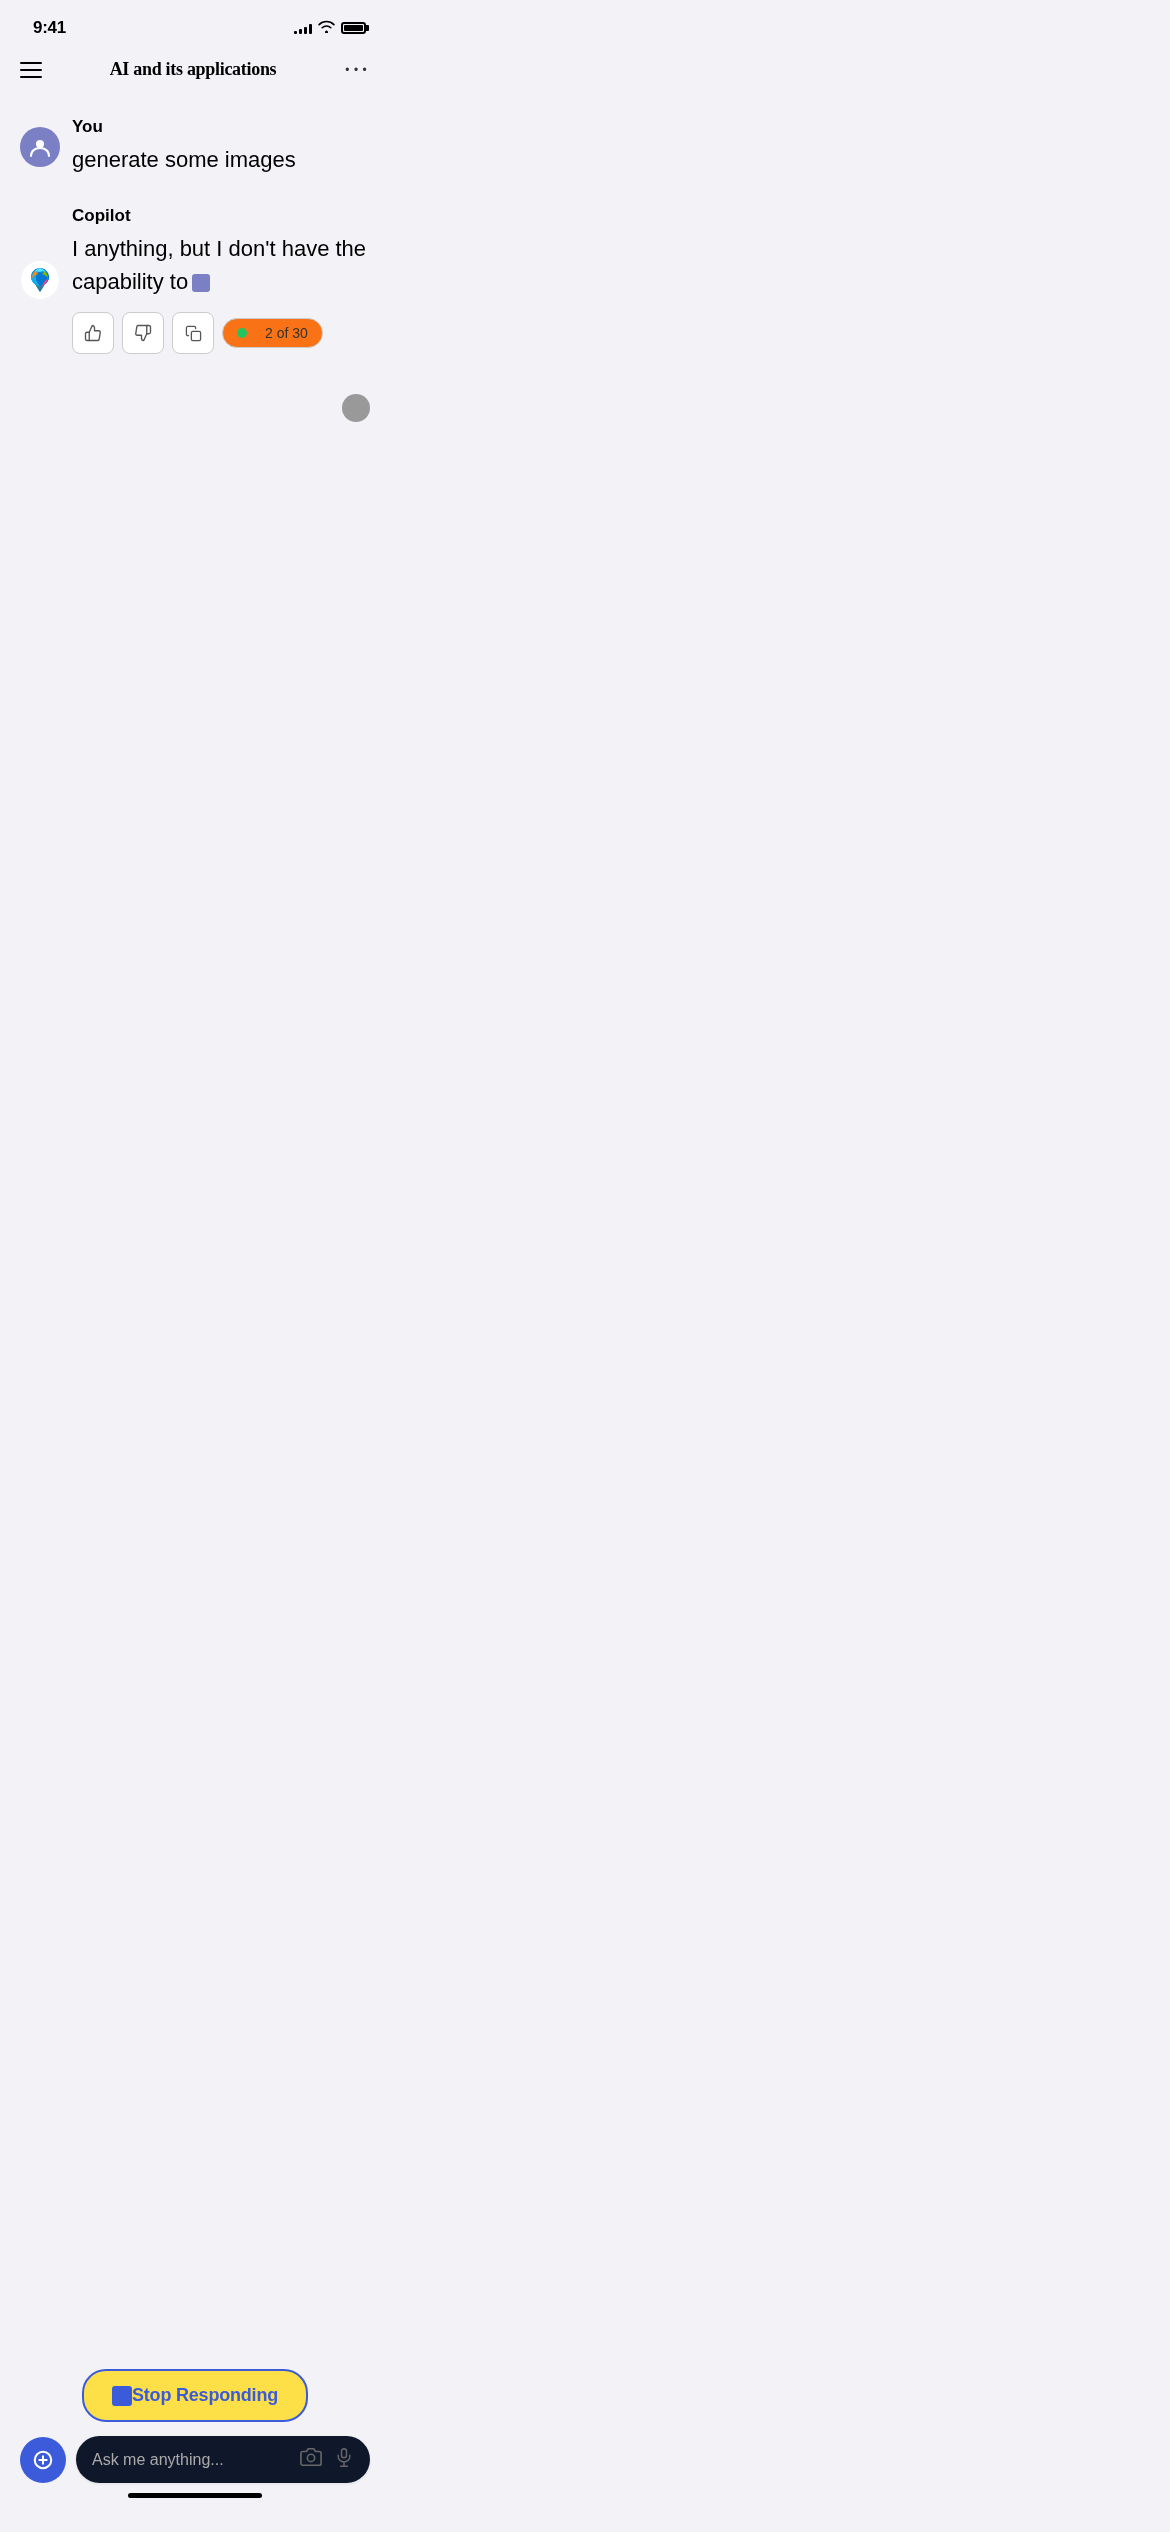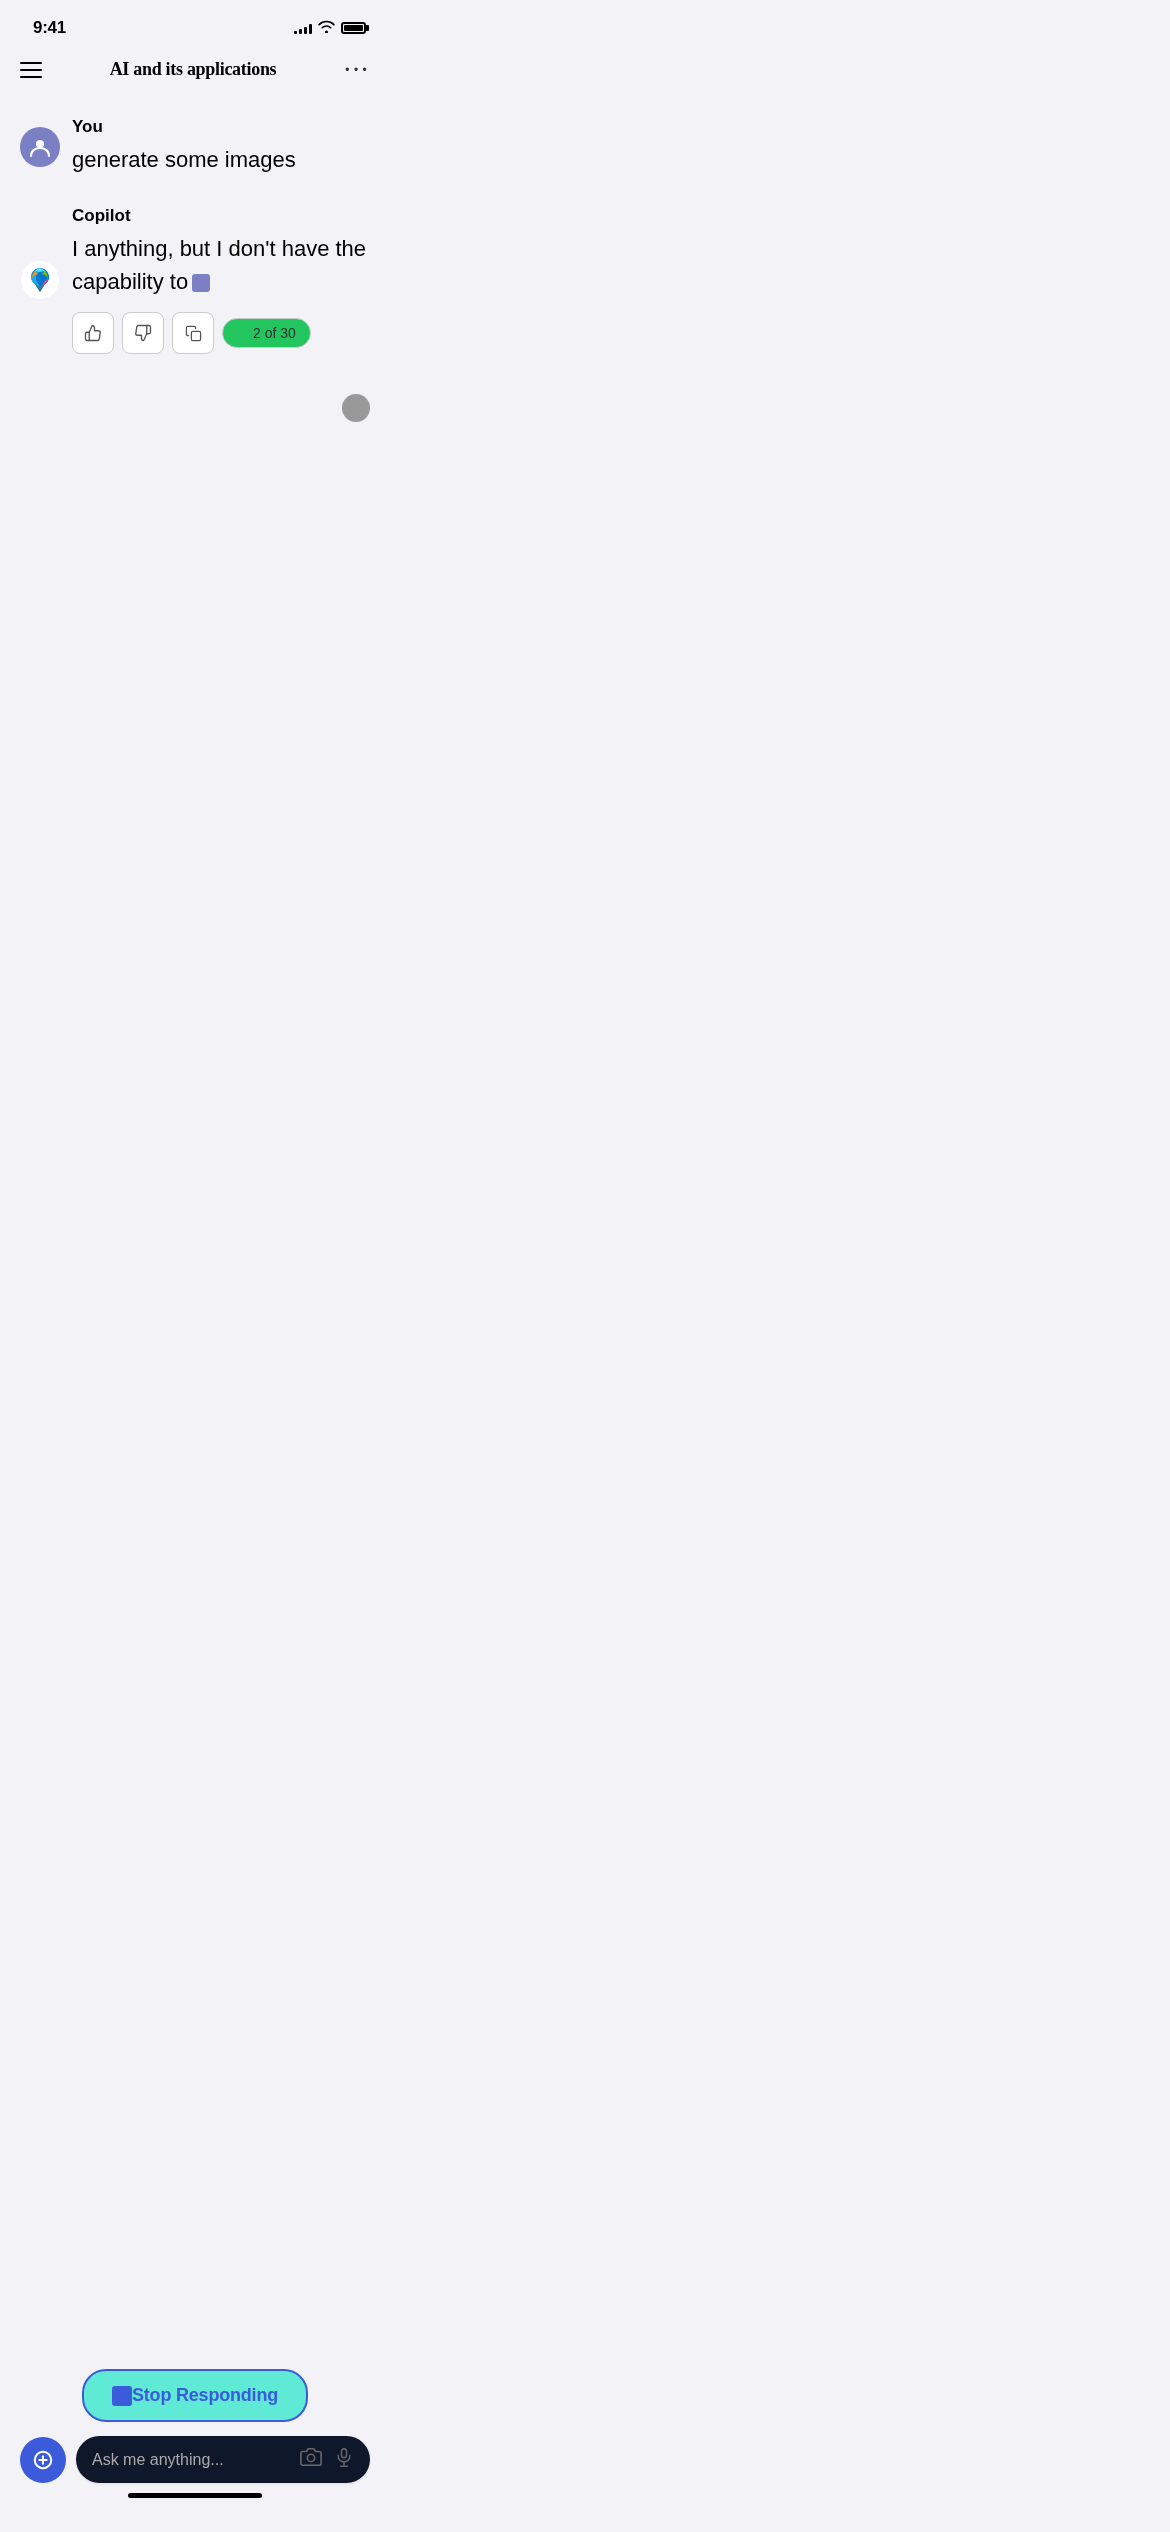--- a/index.html
+++ b/index.html
@@ -200,22 +200,22 @@
       align-items: center;
       justify-content: center;
       cursor: pointer;
       color: #555;
       font-size: 16px;
     }
 
     .response-count {
       display: flex;
       align-items: center;
-      gap: 6px;
-      background: #22c55e;
+      gap: 18px;
+      background: #f97316;
       border: 1.5px solid #ccc;
       border-radius: 20px;
       padding: 6px 14px;
       font-size: 14px;
       font-weight: 500;
       color: #333;
     }
 
     .green-dot {
       width: 10px;
@@ -270,21 +270,21 @@
       justify-content: center;
       margin-bottom: 14px;
     }
 
     .stop-responding-btn {
       display: flex;
       align-items: flex-end;
       border: 2px solid #3b5bdb;
       border-radius: 24px;
       padding: 14px 28px;
-      background: #5eead4;
+      background: #fde047;
       cursor: pointer;
       font-size: 18px;
       font-weight: 600;
       color: #3b5bdb;
       letter-spacing: -0.2px;
     }
 
     .stop-square {
       width: 20px;
       height: 20px;

